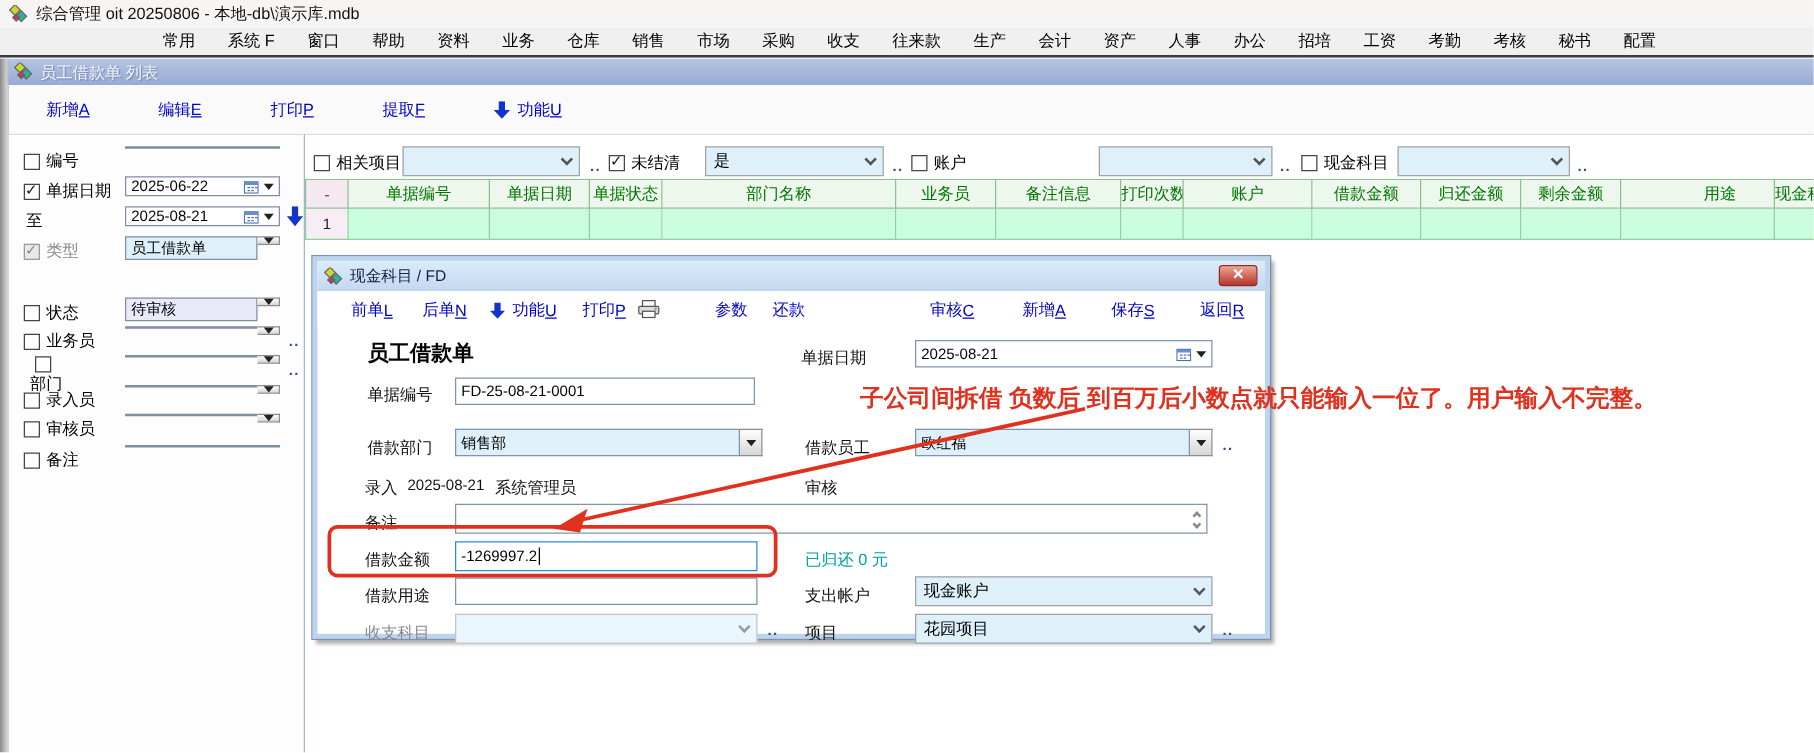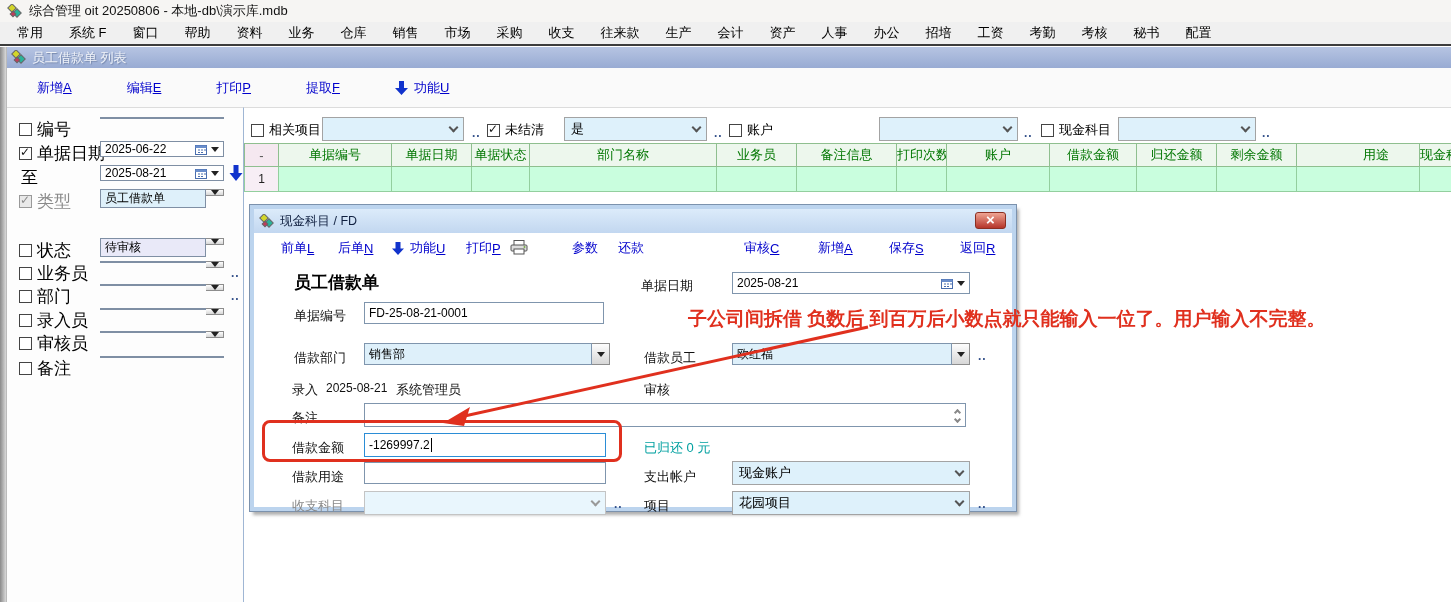--- a/index.html
+++ b/index.html
@@ -4,21 +4,21 @@
 <style>
   * { margin:0; padding:0; box-sizing:border-box; }
   html,body { width:1451px; height:602px; background:#fff; overflow:hidden;
     font-family:"Liberation Sans","DejaVu Sans",sans-serif; font-size:12px; color:#000; }
   .abs { position:absolute; }
   #stage { position:relative; width:1451px; height:602px; background:#fff; }
 
   
   #titlebar { left:0; top:0; width:1451px; height:22px; background:#f6f5f3; display:flex; align-items:center; padding-left:6px; }
   #titlebar .ttl { font-size:13px; margin-left:6px; color:#111; }
-  #menubar { left:0; top:22px; width:1451px; height:24px; background:#f0f0f0; border-bottom:2px solid #3c3c3c; display:flex; align-items:center; padding-left:4px; }
+  #menubar { left:0; top:22px; width:1451px; height:24px; background:#f0f0f0; border-bottom:2px solid #3c3c3c; display:flex; align-items:center; padding-left:4px;justify-content:center; }
   .menu-item { padding:0 13px; font-size:13px; line-height:22px; cursor:default; }
 
   
   #caption { left:0; top:47px; width:1451px; height:21px; background:linear-gradient(#b6c4e2,#98abd3); display:flex; align-items:center; padding-left:10px; }
   #caption .cap-txt { color:#eff2f8; font-size:13px; margin-left:5px; text-shadow:1px 1px 1px #7486ab; }
 
   
   #list-toolbar { left:0; top:68px; width:1451px; height:39px; background:#fafafa; display:flex; align-items:center; }
   .tb-item { color:#0000cc; font-size:13px; display:flex; align-items:center; cursor:pointer; }
   .tb-item .k { text-decoration:underline; }
@@ -29,21 +29,21 @@
   
   #edge-strip { left:0; top:47px; width:7px; height:555px; background:linear-gradient(to right,#8a8a8a,#d9d9d9); border-right:1px solid #bbb; }
 
   
   #left-panel { left:7px; top:107px; width:237px; height:495px; background:#fdfdfd; border-right:1px solid #9fb6d4; border-top:1px solid #dcdcdc; }
   .lp-row { position:absolute; left:0; height:22px; display:flex; align-items:center; }
   .cb { width:13px; height:13px; border:1px solid #444; background:#fff; display:inline-block; position:relative; flex:none; }
   .cb.checked::after { content:"✓"; position:absolute; left:0px; top:-3px; font-size:12px; font-weight:bold; color:#111; }
   .cb.disabled { border-color:#999; background:#e9e9e9; }
   .cb.disabled::after { color:#8a8a8a; }
-  .lp-label { margin-left:5px; font-size:17px; }
+  .lp-label { margin-left:5px; font-size:13px; }
   .field { position:absolute; display:flex; align-items:flex-start; height:20px; }
   .box { border:1px solid #7f8fa4; background:#fff; display:flex; align-items:center; padding:0 4px; font-size:12px; overflow:hidden; white-space:nowrap; }
   .dd-btn { width:18px; border:1px solid #8d8d8d; border-left:none; background:linear-gradient(#fdfdfd,#d7d7d7); display:flex; align-items:center; justify-content:center; flex:none; }
   .tri-down { width:0; height:0; border-left:4px solid transparent; border-right:4px solid transparent; border-top:5px solid #222; }
   .bg-green { background:#eef6d2; }
   .bg-cyan  { background:#def0fa; }
   .bg-lav   { background:#e9e9f8; }
   .date-ico { margin-left:auto; display:flex; align-items:center; gap:3px; }
   .dots { color:#33508a; font-weight:bold; font-size:12px; letter-spacing:1px; }
 
@@ -252,21 +252,21 @@
     <div class="field" style="top:153px; left:93px; width:124px;">
       <div class="box bg-cyan" style="flex:1;">
           <span></span>
         </div>
       <div class="dd-btn">
           <span class="tri-down"></span>
         </div>
     </div>
     <span class="abs dots" style="left:224px; top:158px;">..</span>
 
-    <div class="lp-row" style="top:177px; left:12px;">
+    <div class="lp-row" style="top:177px; left:12px;flex-direction:column;">
       <span class="cb"></span>
       <span class="lp-label">部门</span>
     </div>
     <div class="field" style="top:176px; left:93px; width:124px;">
       <div class="box bg-cyan" style="flex:1;">
           <span></span>
         </div>
       <div class="dd-btn">
           <span class="tri-down"></span>
         </div>

